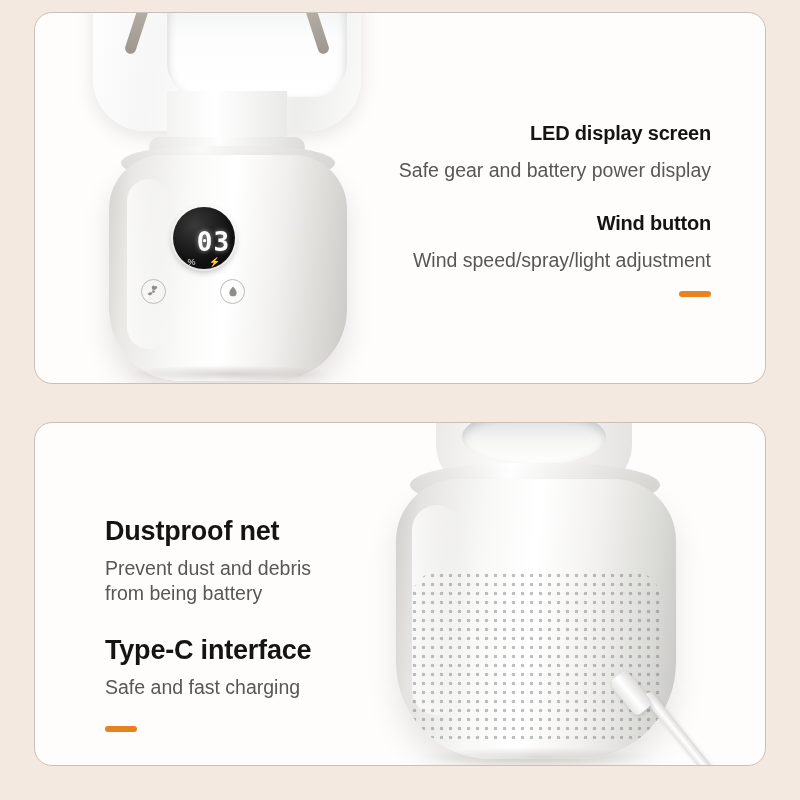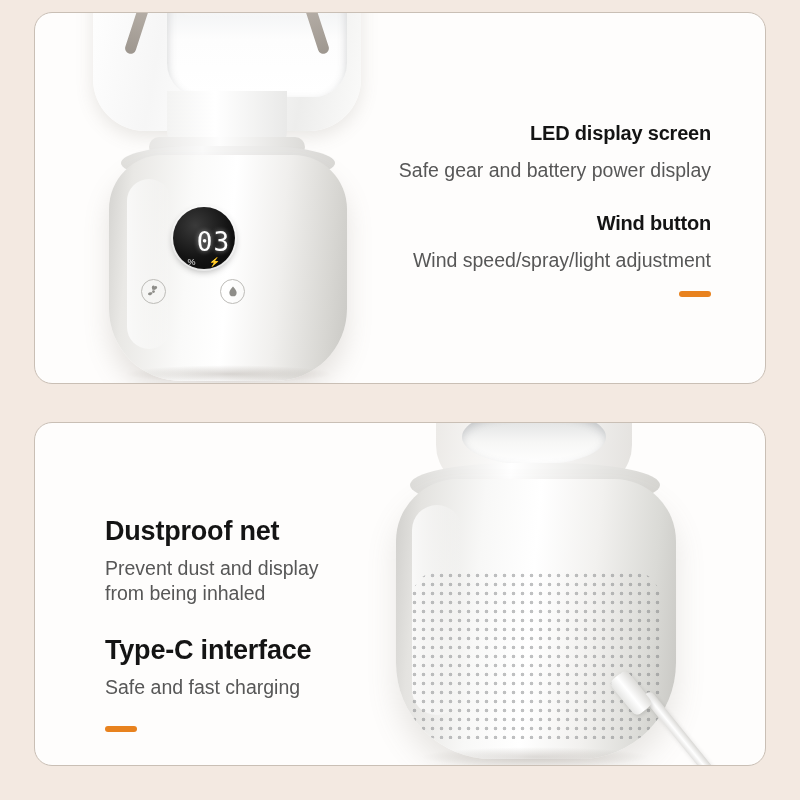--- a/index.html
+++ b/index.html
@@ -130,21 +130,21 @@
   
   .led-screen{
     position:absolute; left:110px; top:266px; width:62px; height:62px;
     border-radius:50%;
     background:radial-gradient(circle at 36% 30%,#3a3a3a 0%,#141414 55%,#050505 100%);
     box-shadow:0 0 0 2px rgba(255,255,255,.55), 0 3px 7px rgba(0,0,0,.28);
     display:flex; flex-direction:column; align-items:center; justify-content:center;
   }
   .led-digits{
     font-family:"DejaVu Sans Mono", monospace;
-    font-size:26px; font-weight:normal; color:#ffffff;
+    font-size:26px; font-weight:bold; color:#ffffff;
     letter-spacing:1px; line-height:26px;
     text-shadow:0 0 5px rgba(255,255,255,.55);
     margin-top:20px;
     padding-left:19px;
   }
   .led-icons{
     display:flex; gap:14px; margin-top:2px;
     font-size:9px; color:#e8e8e8; line-height:10px;
   }
   
@@ -284,20 +284,20 @@
     <div class="b-body">
       <div class="mesh"></div>
     </div>
     <div class="b-shadow"></div>
     <div class="usb-cable"></div>
     <div class="usb-plug"></div>
   </div>
 
   <div id="bottom-text">
     <div class="feature-title">Dustproof net</div>
-    <div class="feature-sub" style="max-width:230px">Prevent dust and display from being inhaled</div>
+    <div class="feature-sub" style="max-width:230px">Prevent dust and debris from being battery</div>
     <div class="gap"></div>
     <div class="feature-title">Type-C interface</div>
     <div class="feature-sub">Safe and fast charging</div>
     <div class="accent-dash"></div>
   </div>
 
 </section>
 
 </body></html>

